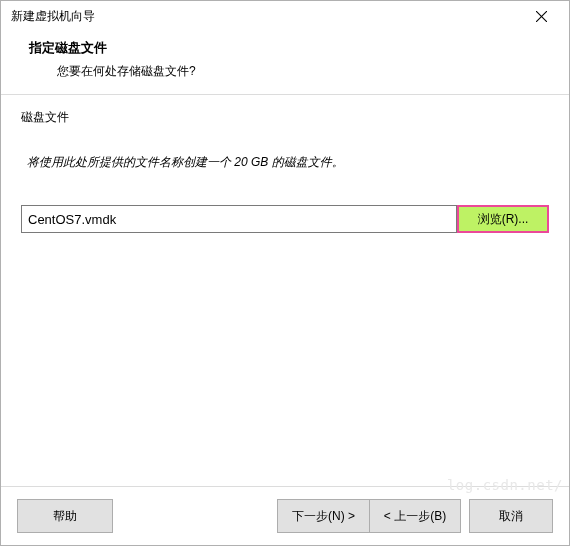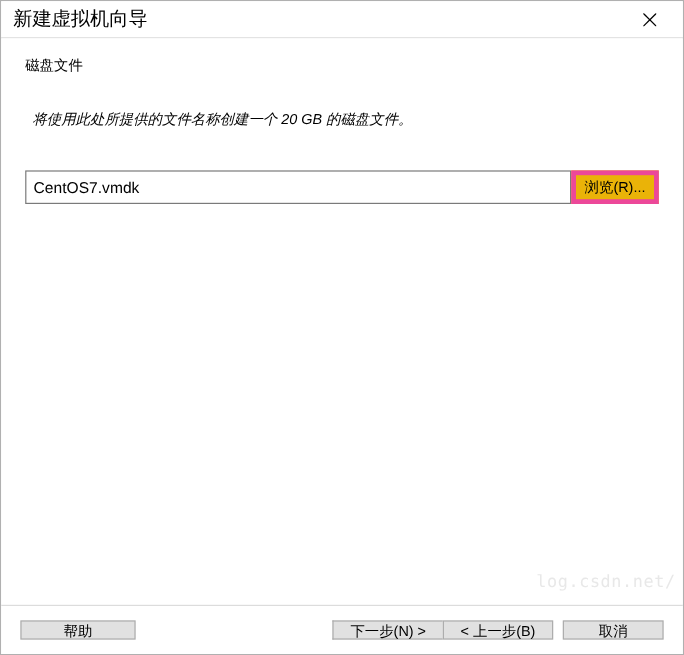--- a/index.html
+++ b/index.html
@@ -24,21 +24,21 @@
   }
   .titlebar {
     height: 30px;
     display: flex;
     align-items: center;
     justify-content: space-between;
     padding: 0 8px 0 10px;
     background: #fff;
   }
   .titlebar .title {
-    font-size: 16px;
+    font-size: 12px;
   }
   .titlebar .close {
     width: 40px;
     height: 28px;
     display: flex;
     align-items: center;
     justify-content: center;
     cursor: default;
   }
   .titlebar .close svg { width: 11px; height: 11px; }
@@ -84,39 +84,39 @@
     flex: 1;
     height: 28px;
     border: 1px solid #7a7a7a;
     padding: 3px 6px;
     font-family: inherit;
     font-size: 13px;
     outline: none;
     background: #fff;
   }
   .browse-btn {
-    width: 73px;
+    width: 92px;
     height: 28px;
-    border: 4px solid #ec4899;
-    background: #eab308;
+    border: 2px solid #ec4899;
+    background: #bef264;
     font-family: inherit;
     font-size: 12px;
     cursor: default;
     padding: 0;
   }
   .footer {
     border-top: 1px solid #dcdcdc;
     padding: 12px 16px;
     display: flex;
     align-items: center;
     background: #fff;
   }
   .footer .spacer { flex: 1; }
   .btn {
-    height: 16px;
+    height: 34px;
     min-width: 92px;
     border: 1px solid #adadad;
     background: #e1e1e1;
     font-family: inherit;
     font-size: 12px;
     cursor: default;
     padding: 0 10px;
   }
   .btn.help { min-width: 96px; margin-right: 8px; }
   .btn.cancel { min-width: 84px; margin-left: 8px; }
@@ -141,20 +141,24 @@
   <div class="titlebar">
     <span class="title">新建虚拟机向导</span>
     <div class="close">
       <svg viewBox="0 0 10 10">
         <line x1="0" y1="0" x2="10" y2="10" stroke="#000" stroke-width="1"></line>
         <line x1="10" y1="0" x2="0" y2="10" stroke="#000" stroke-width="1"></line>
       </svg>
     </div>
   </div>
 
+  <div class="header">
+    <div class="heading">指定磁盘文件</div>
+    <div class="subheading">您要在何处存储磁盘文件?</div>
+  </div>
 
   <div class="sep"></div>
 
   <div class="content">
     <div class="section-label">磁盘文件</div>
     <div class="section-desc">将使用此处所提供的文件名称创建一个 20 GB 的磁盘文件。</div>
     <div class="file-row">
       <input type="text" class="file-input" value="CentOS7.vmdk" style="">
       <button class="browse-btn">浏览(R)...</button>
     </div>

